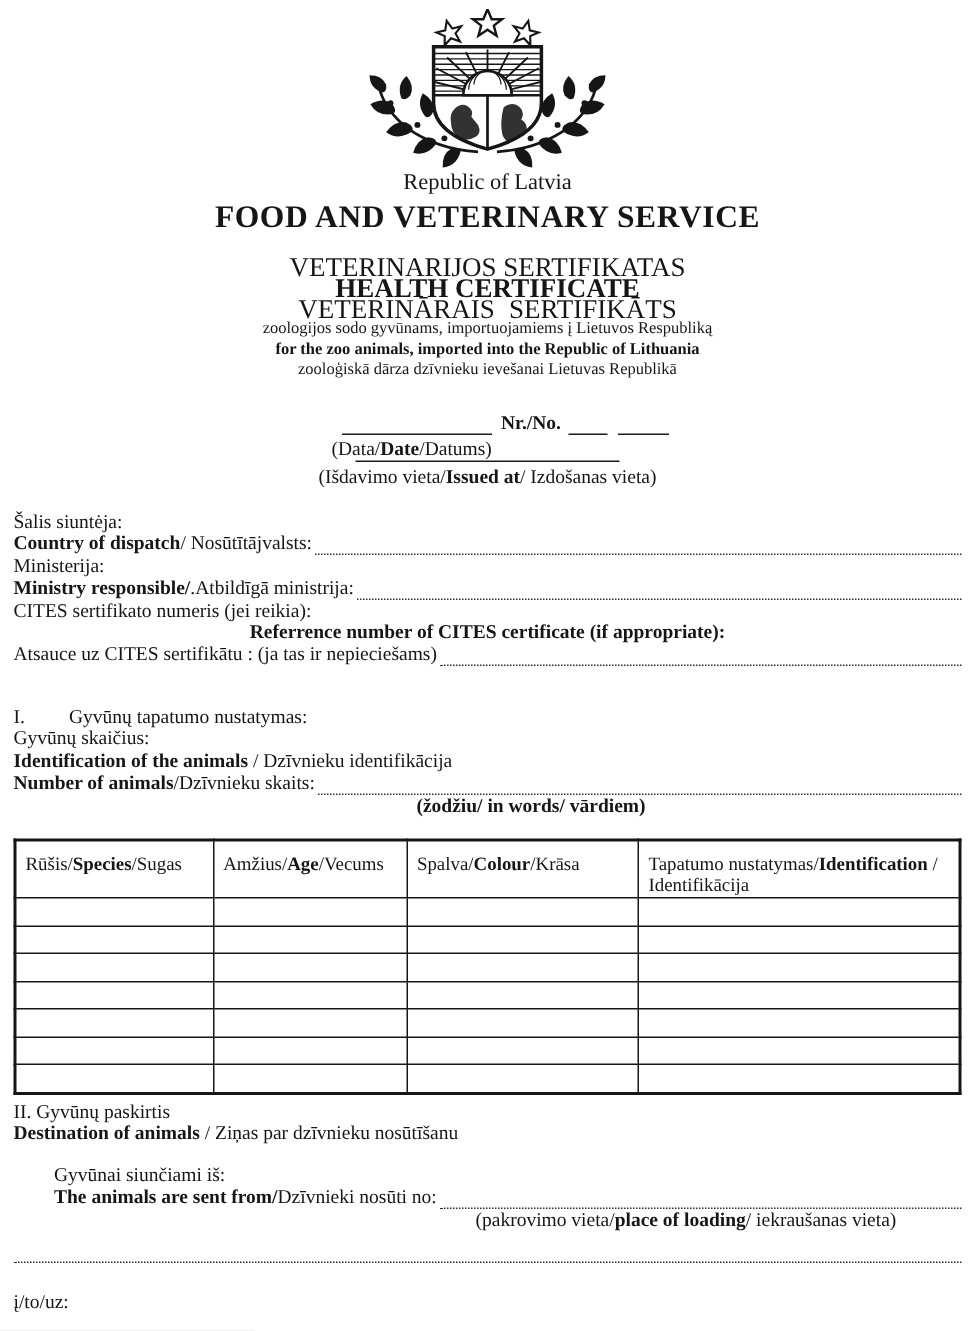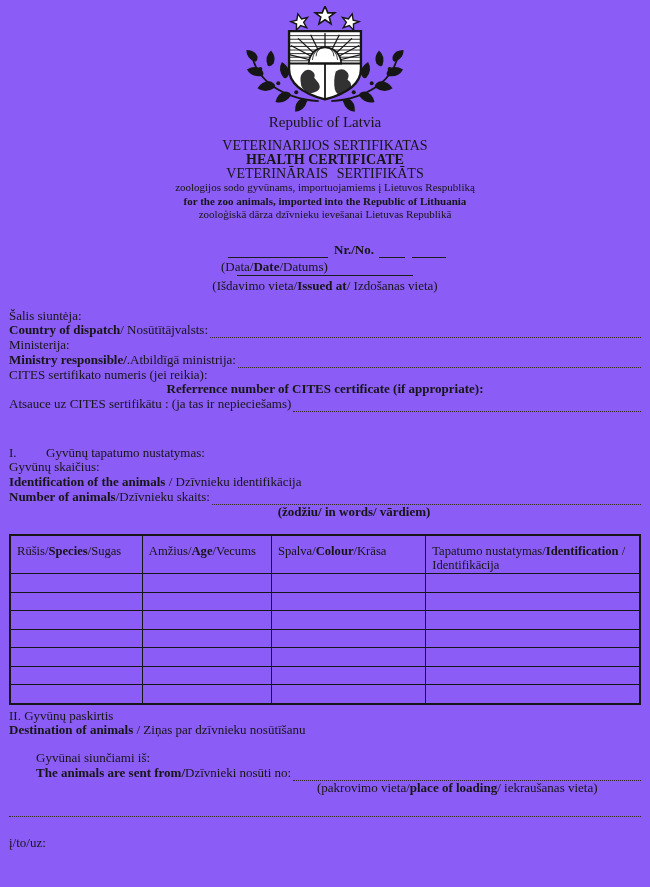--- a/index.html
+++ b/index.html
@@ -1,40 +1,40 @@
 <!DOCTYPE html>
 <html><head>
 <meta charset="utf-8">
 <style>
   html,body { margin:0; padding:0; background:#e8e8e8; }
   .page {
-    width:650px; height:887px; margin:0 auto; background:#8b5cf6;
+    width:650px; height:887px; margin:0 auto; background:#ffffff;
     color:#161616; font-family:"Liberation Serif", serif; font-size:13px;
     box-sizing:border-box; padding:6px 9px 4px 9px; overflow:hidden; position:relative;
   }
   .center { text-align:center; }
   .b { font-weight:bold;text-align:center; }
   .emblem { text-align:center; height:106px; }
   .country-line { font-size:15px; margin-top:2px; }
   .service-line { font-size:21px; font-weight:bold; letter-spacing:0.4px; margin-top:1px; }
-  .cert-block { margin-top:8px; font-size:14px; line-height:14px; }
+  .cert-block { margin-top:14px; font-size:18px; line-height:14px; }
   .cert-lv { word-spacing:5px; }
   .purpose-block { font-size:11px; line-height:13.6px; }
   .nr-row { display:flex; align-items:flex-end; margin-left:219px; margin-top:21px; height:15px; }
   .uline { border-bottom:1.3px solid #1c1c1c; height:12px; display:inline-block; }
   .w100 { width:100px; } .w26 { width:26px; margin-left:5px; } .w34 { width:34px; margin-left:7px; }
   .nr-label { margin-left:6px; }
   .date-caption { margin-left:212px; margin-top:1px; }
   .issued-block { text-align:center; }
   .issued-line { width:176px; border-bottom:1.4px solid #1c1c1c; margin:0 auto 2px auto; height:0; }
   .body-block { line-height:14.7px; }
   .dispatch-block { margin-top:15px; }
   .dotline { display:flex; align-items:flex-end; }
   .dots { flex:1 1 auto; border-bottom:1.7px dotted #2e2e2e; height:11px; margin-left:2px; }
-  .sec1-block { margin-top:34px; }
+  .sec1-block { margin-top:27px; }
   .numeral { display:inline-block; width:37px; }
   .inwords-caption { font-weight:bold; text-align:center; padding-left:58px; margin-top:0px; }
   table.animals { width:100%; border-collapse:collapse; margin-top:15px; border:2px solid #161616; }
   table.animals th, table.animals td { border:1.5px solid #161616; }
   table.animals th { font-weight:normal; font-size:12.6px; text-align:left; vertical-align:top; padding:8px 4px 1px 6px; height:28px; line-height:14px; }
   table.animals td { height:15.5px; }
   .col1 { width:21%; } .col2 { width:20.5%; } .col3 { width:24.5%; } .col4 { width:34%; }
   .sec2-block { margin-top:4px; }
   .sentfrom-block { margin-top:13px;margin-left:27px; }
   .loading-caption { margin-left:281px; margin-top:0px; }
@@ -91,20 +91,21 @@
         <path d="M100,64 V104" stroke="#161616" stroke-width="2"></path>
 
         <path d="M74,76 q5,-7 11,-4 q5,3 3,8 l5,6 q3,6 -2,9 q-7,4 -13,0 q-5,-4 -5,-10 q-1,-6 1,-9 Z" fill="#161616" opacity="0.88"></path>
 
         <path d="M112,73 q7,-5 12,0 q4,4 1,9 q5,3 4,9 q-1,7 -8,8 q-8,1 -10,-6 q-2,-10 1,-20 Z" fill="#161616" opacity="0.88"></path>
       </g>
     </svg>
   </div>
 
   <div class="country-line center">Republic of Latvia</div>
+  <div class="service-line center">FOOD AND VETERINARY SERVICE</div>
 
   <div class="cert-block center">
     <div>VETERINARIJOS SERTIFIKATAS</div>
     <div class="b">HEALTH CERTIFICATE</div>
     <div class="cert-lv">VETERINĀRAIS SERTIFIKĀTS</div>
   </div>
   <div class="purpose-block center">
     <div>zoologijos sodo gyvūnams, importuojamiems į Lietuvos Respubliką</div>
     <div class="b">for the zoo animals, imported into the Republic of Lithuania</div>
     <div>zooloģiskā dārza dzīvnieku ievešanai Lietuvas Republikā</div>

